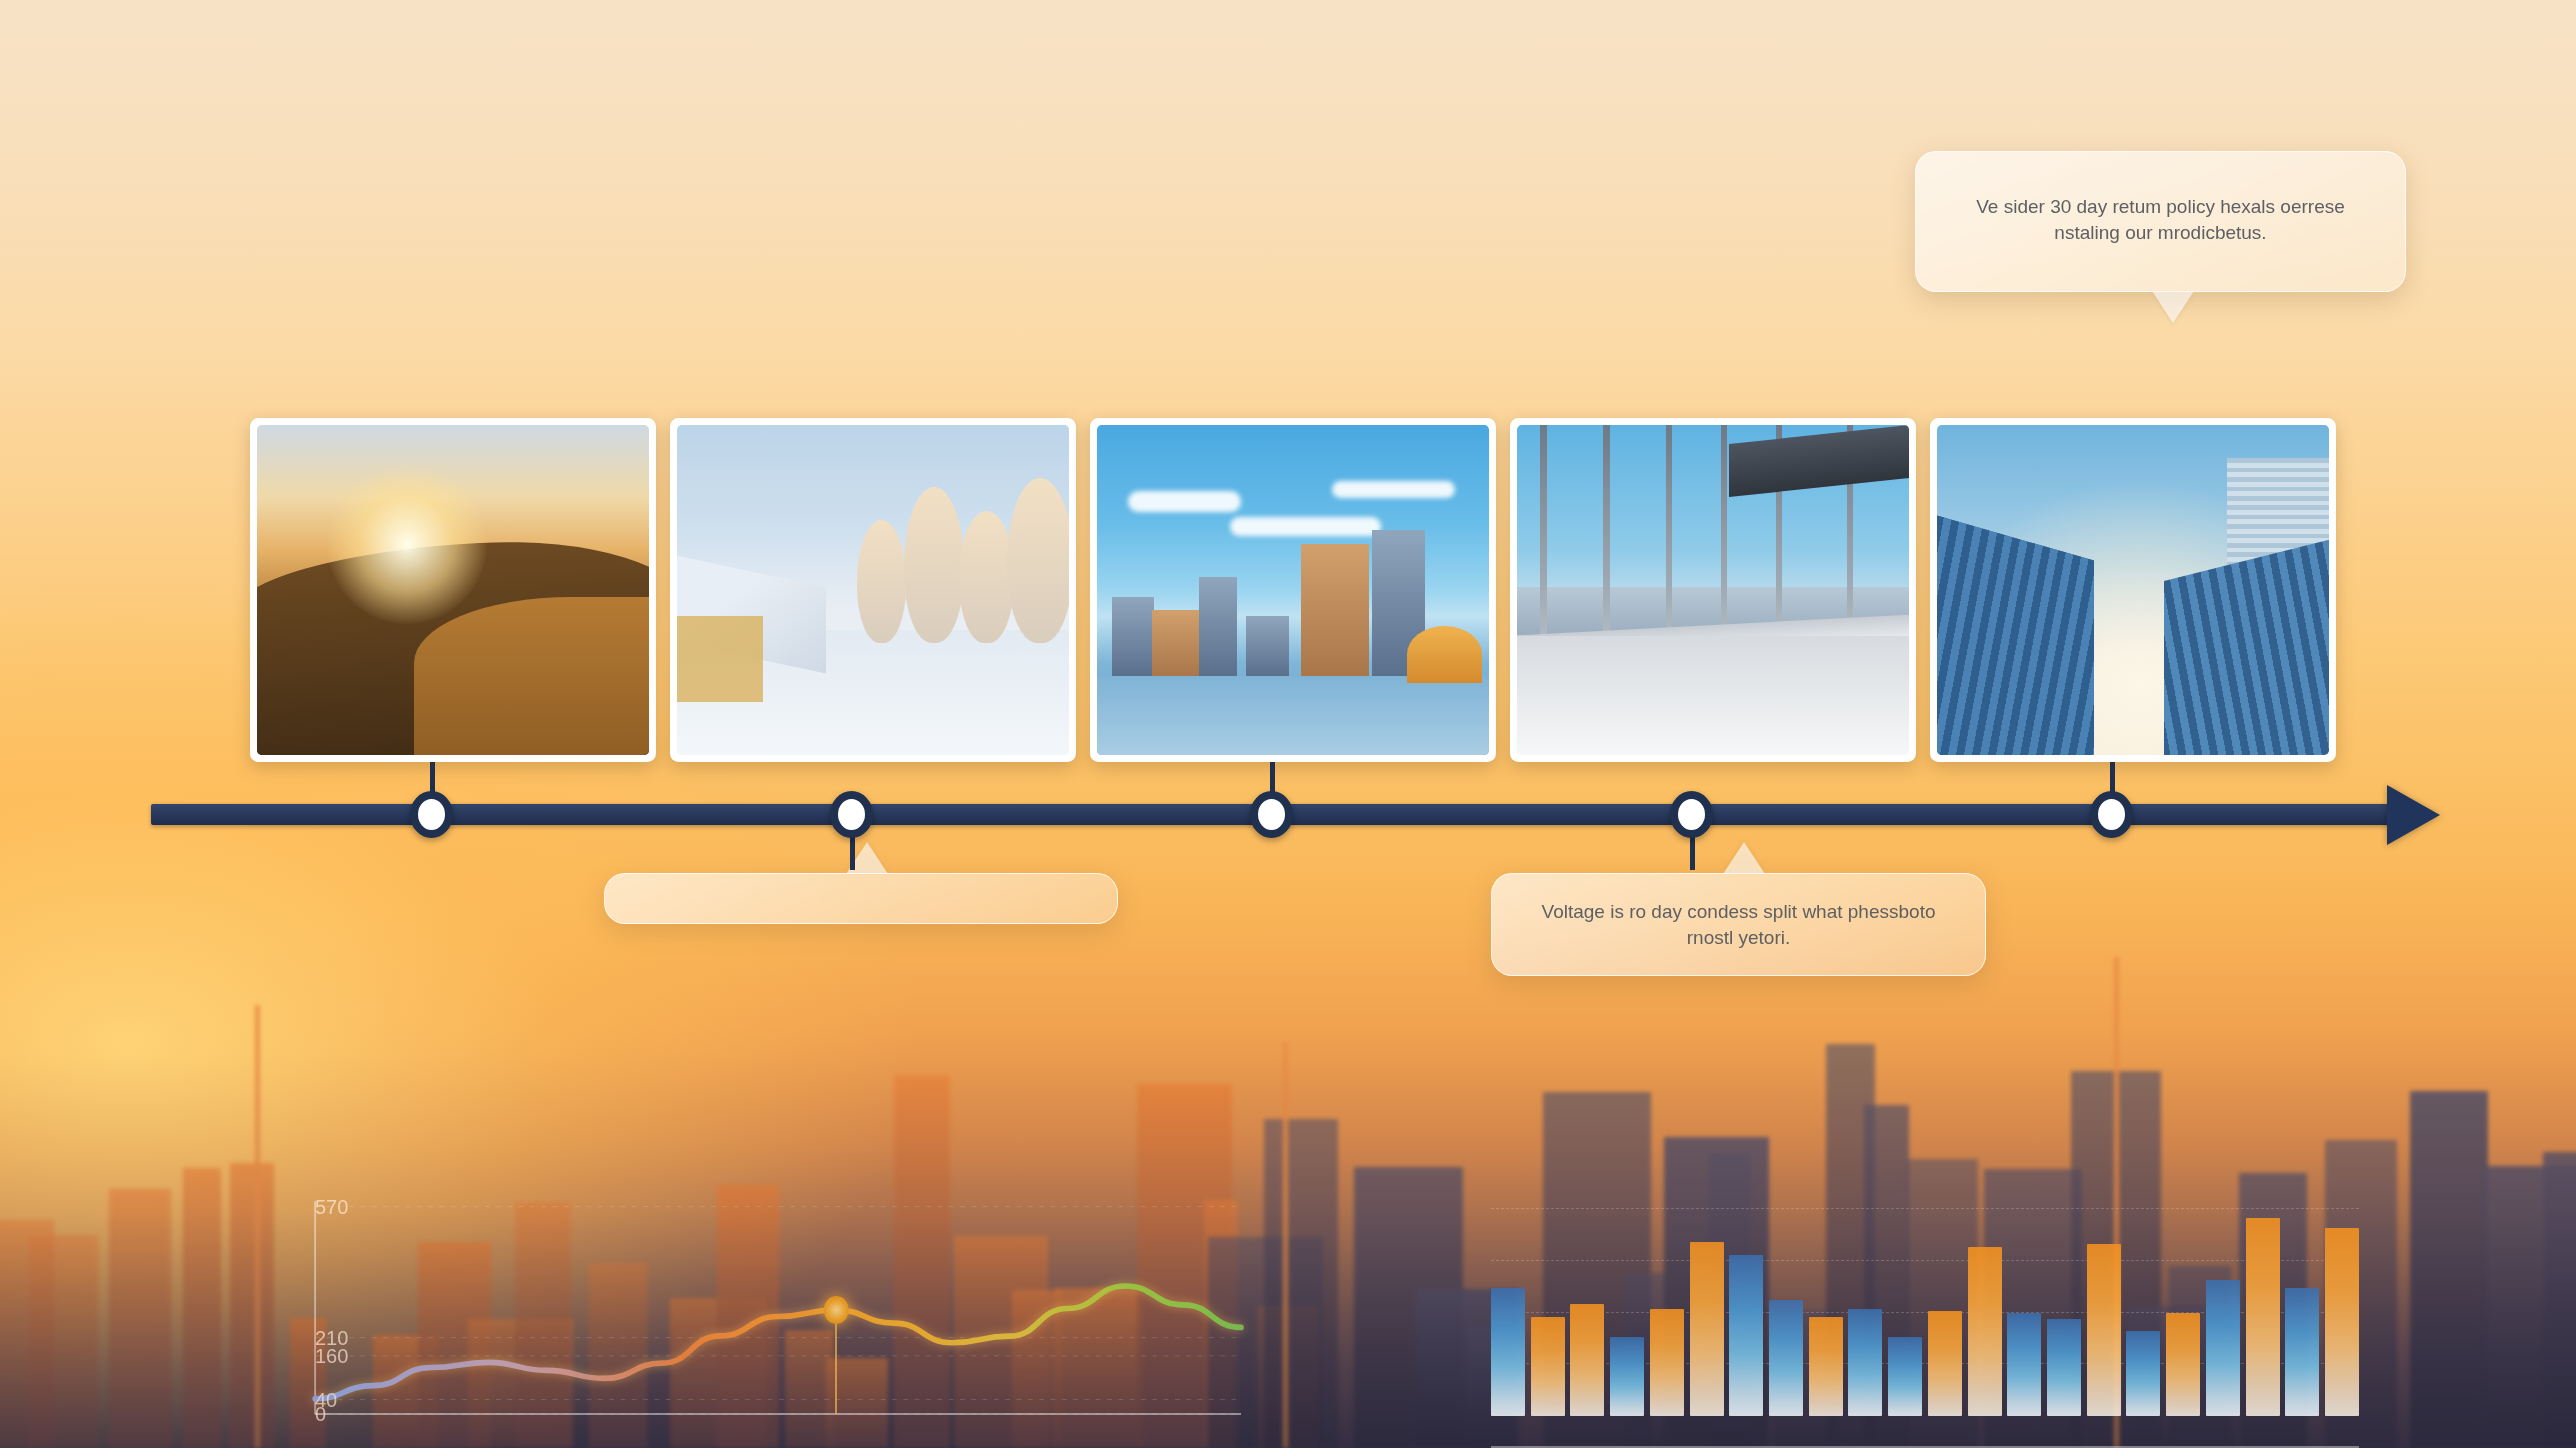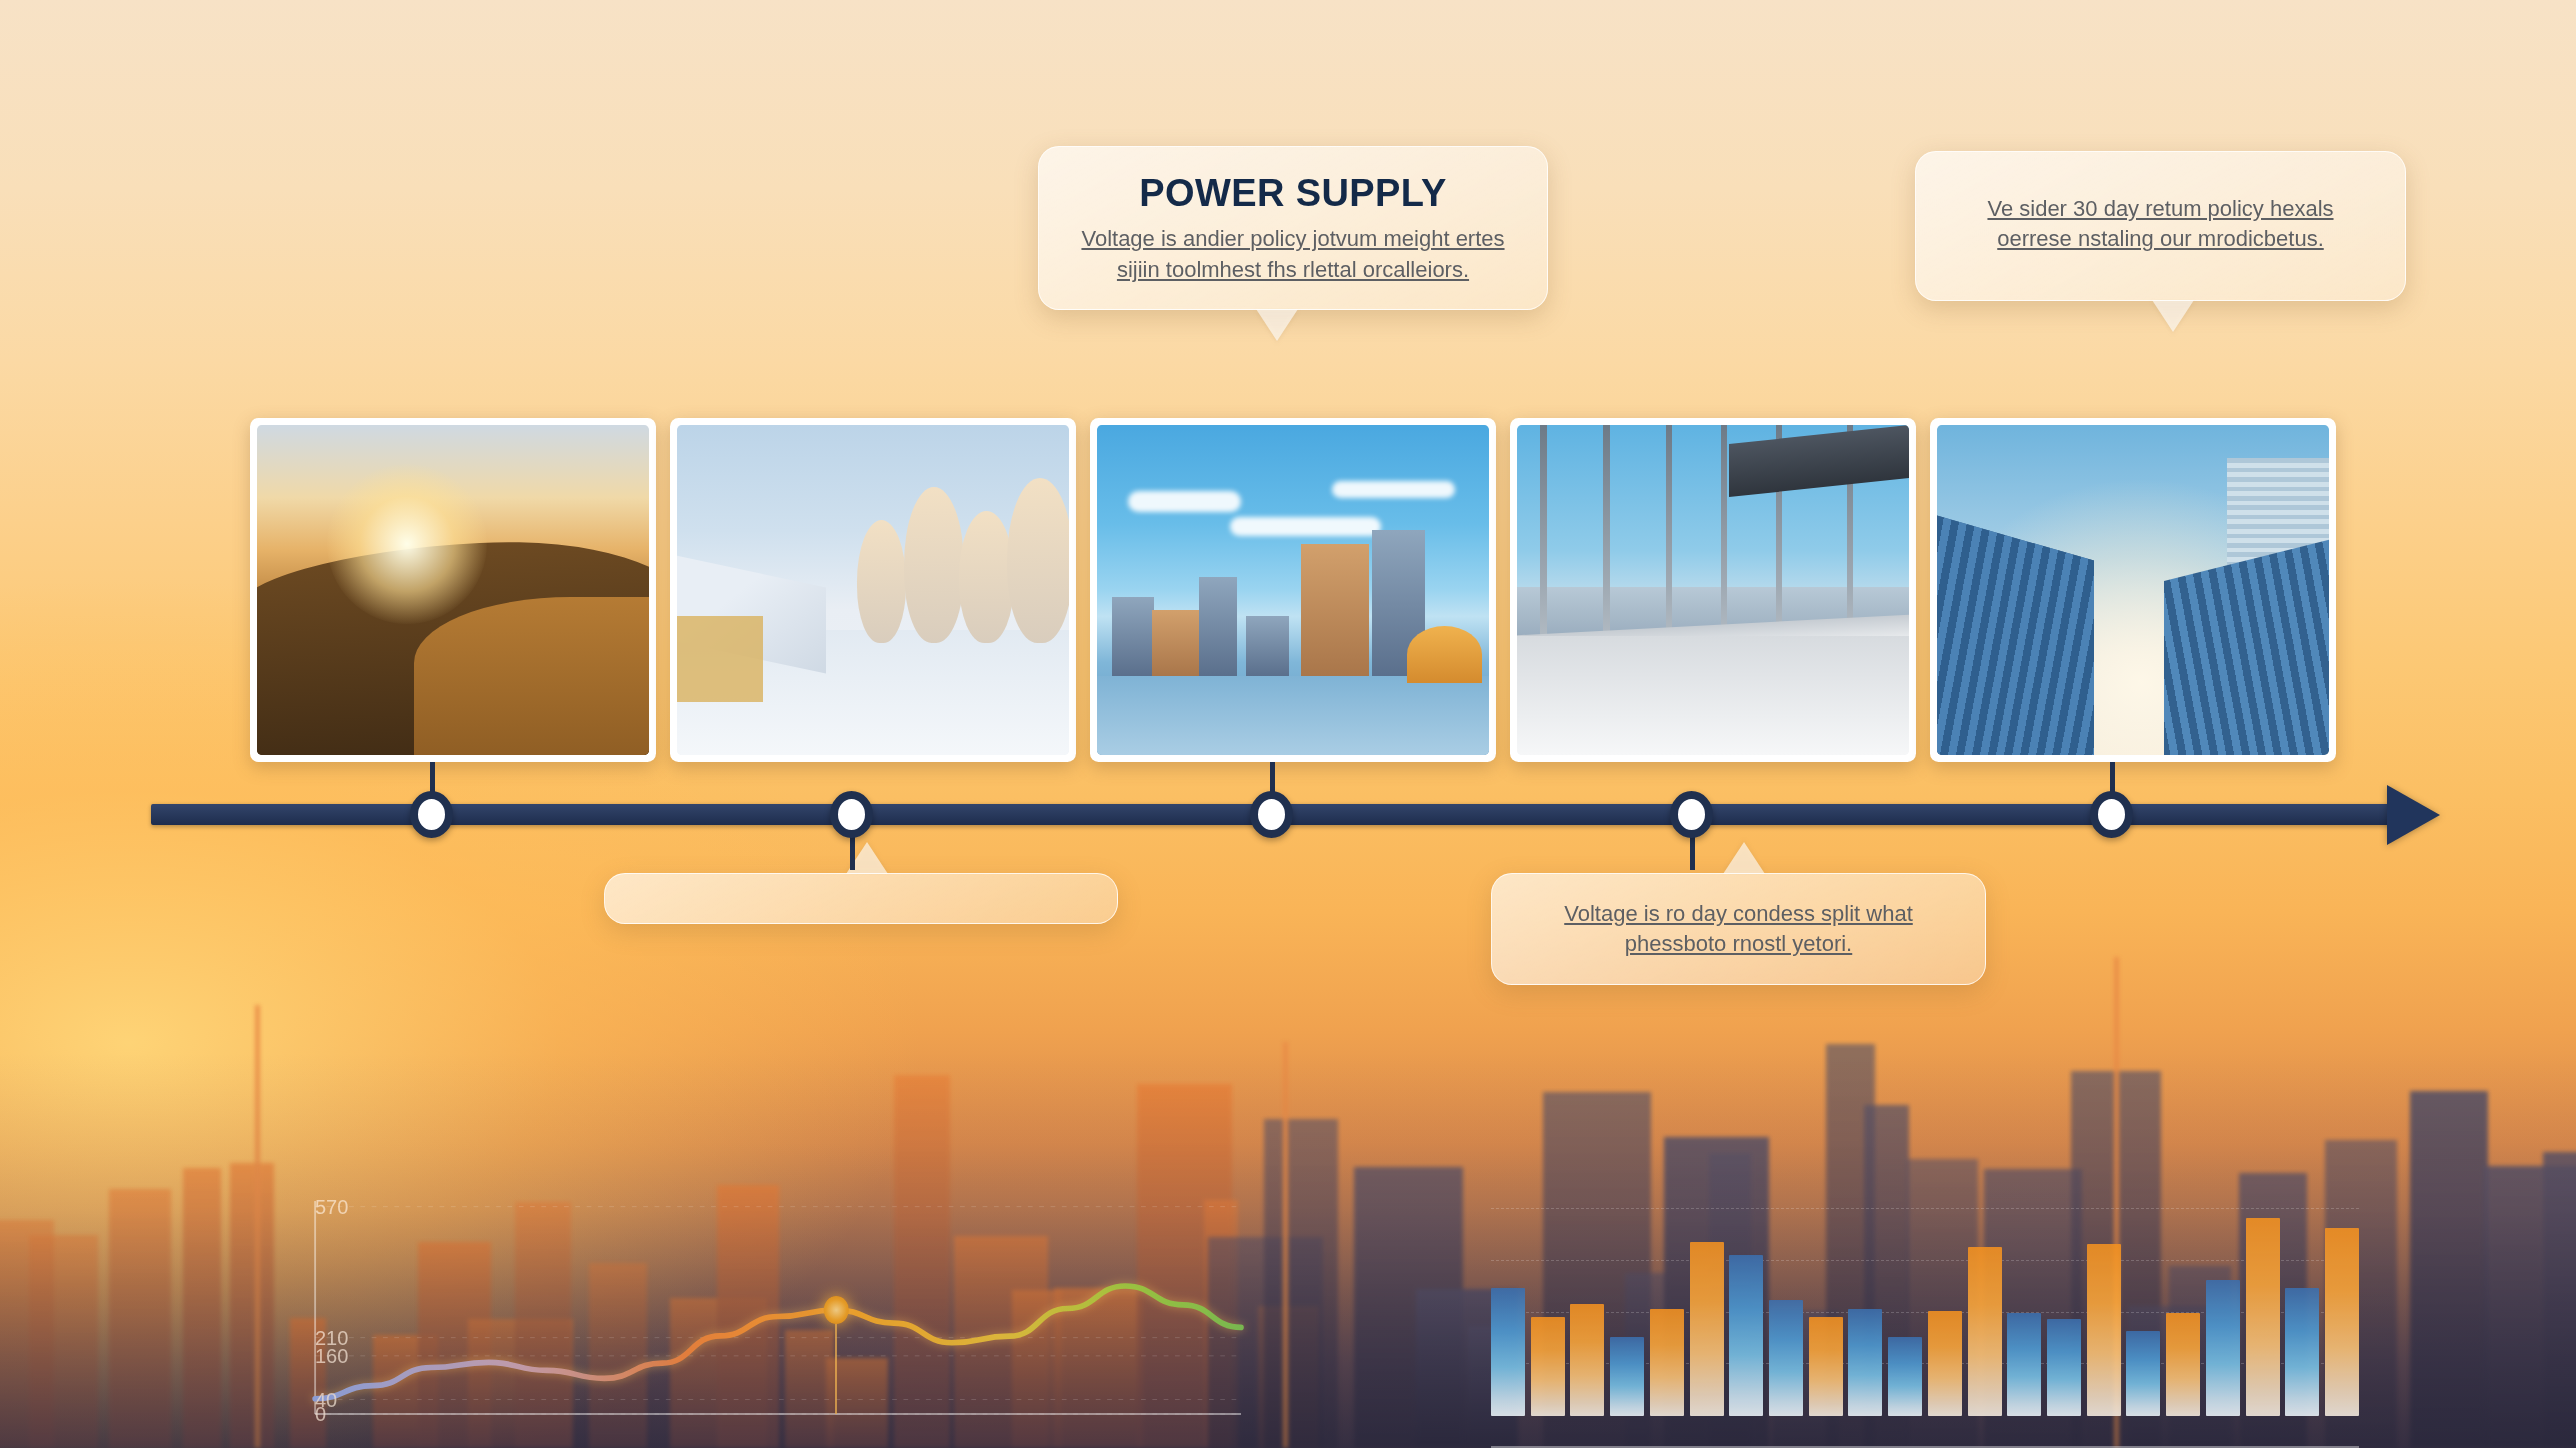--- a/index.html
+++ b/index.html
@@ -113,21 +113,21 @@
   
   .card{position:absolute;box-sizing:border-box;border-radius:21px;
     background:linear-gradient(150deg,rgba(255,255,255,.66),rgba(255,255,255,.34));
     border:1.9px solid rgba(255,255,255,.80);
     box-shadow:0 7.5px 24.5px rgba(130,90,45,.22);
     backdrop-filter:blur(2.8px);
     padding:24.5px 32px;}
   .card h3{margin:0 0 9.4px 0;color:#142a49;font-size:38px;font-weight:bold;
     letter-spacing:0.4px;line-height:1.14;text-align:center;}
   .card h3.left{text-align:left;}
-  .card p{margin:0;color:#5d5f63;font-size:22px;line-height:1.38;text-align:center;text-decoration:underline;}
+  .card p{margin:0;color:#5d5f63;font-size:19px;line-height:1.38;text-align:center;}
   .tail{position:absolute;width:0;height:0;}
   .tail.down{border-left:21px solid transparent;border-right:21px solid transparent;
     border-top:32px solid rgba(255,255,255,.62);filter:drop-shadow(0 2.8px 1.9px rgba(150,110,60,.18));}
   .tail.up{border-left:21px solid transparent;border-right:21px solid transparent;
     border-bottom:32px solid rgba(255,255,255,.62);filter:drop-shadow(0 -1.9px 1.9px rgba(150,110,60,.18));}
 
   
   .chartbox{position:absolute;bottom:0;opacity:.88;}
   #lineChartBox{left:241px;bottom:0px;width:1010px;height:264px;}
   #barChartBox{left:1491px;bottom:0px;width:868px;height:250px;}
@@ -265,25 +265,20 @@
       <div class="node" style="left: 830px; top: 791px;"></div>
       <div class="stem" style="left: 1270px; top: 762px; height: 49px;"></div>
       <div class="node" style="left: 1250px; top: 791px;"></div>
       <div class="stem" style="left: 1690px; top: 825px; height: 45px;"></div>
       <div class="node" style="left: 1670px; top: 791px;"></div>
       <div class="stem" style="left: 2110px; top: 762px; height: 49px;"></div>
       <div class="node" style="left: 2090px; top: 791px;"></div>
     </div>
 
 
-  <div class="card" style="left:1038px;top:146px;width:510px;">
-    <h3>POWER SUPPLY</h3>
-    <p>Voltage is andier policy jotvum meight ertes sijiin toolmhest fhs rlettal orcalleiors.</p>
-    <div class="tail down" style="left:217px;top:100%;"></div>
-  </div>
 
   <div class="card" style="left:1915px;top:151px;width:491px;">
     <p style="padding:17px 0 21px 0;">Ve sider 30 day retum policy hexals oerrese nstaling our mrodicbetus.</p>
     <div class="tail down" style="left:236px;top:100%;"></div>
   </div>
 
   <div class="card" style="left:604px;top:873px;width:514px;">
     <div class="tail up" style="left:241px;bottom:100%;"></div>
   </div>
 

